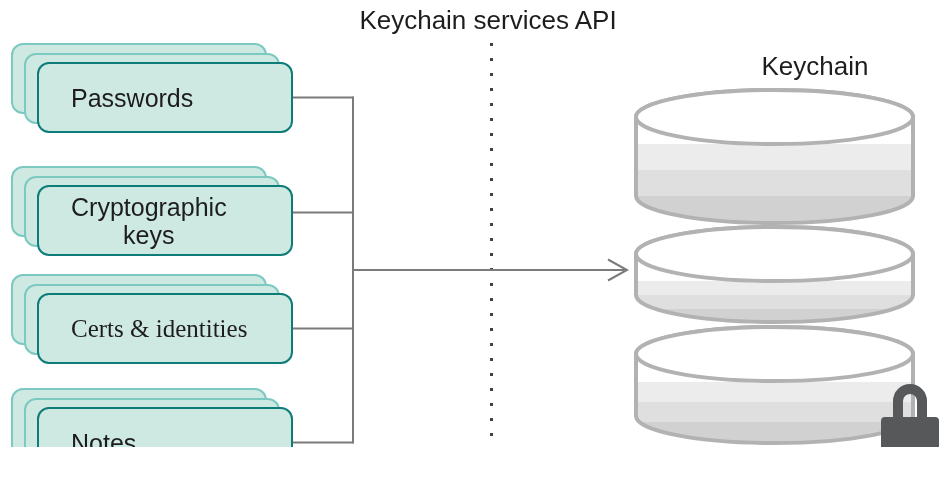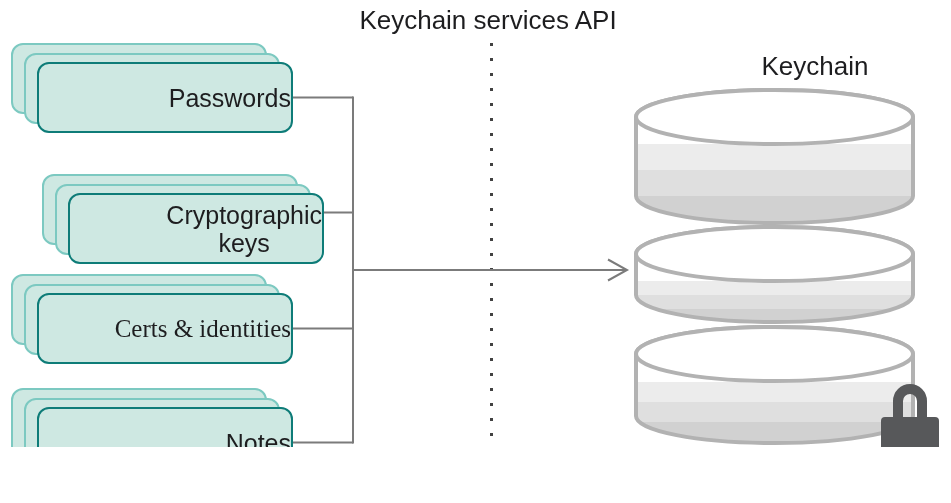--- a/index.html
+++ b/index.html
@@ -15,33 +15,33 @@
     position:absolute; left:715px; top:52px; width:200px;
     text-align:center; font-size:26px; line-height:1.15;
   }
   .dotted-line {
     position:absolute; left:490px; top:43px; width:3px; height:447px;
     background-image:repeating-linear-gradient(
       to bottom, #424242 0px, #424242 3px, transparent 3px, transparent 15px);
   }
   .stack { position:absolute; left:37px; width:256px; height:71px; }
   .stack-0 { top:62px; }
-  .stack-1 { top:193px;margin-left:31px; }
+  .stack-1 { top:185px; }
   .stack-2 { top:293px;font-family:Liberation Serif, serif; }
   .stack-3 { top:407px;text-decoration:underline; }
   .layer, .card {
     position:absolute; width:256px; height:71px; box-sizing:border-box;
     border-radius:12px; background:#cee8e2;
   }
   .layer { border:2.5px solid #7cc9c1; }
   .layer-back   { left:-26px; top:-19px; }
   .layer-middle { left:-13px; top:-9.5px; }
   .card {
     left:0; top:0; border:2.5px solid #0e7c78;
-    display:flex; align-items:center; justify-content:flex-end;
+    display:flex; align-items:center; justify-content:flex-start;padding-left:32px;
   }
   .card-label {
     font-size:25px; line-height:1.12; text-align:center; white-space:pre-line;
   }
   .connectors { position:absolute; left:0; top:0; }
   .database { position:absolute; left:626px; top:82px; }
   .lock { position:absolute; left:872px; top:376px; }
 </style>
 </head>
 <body>

